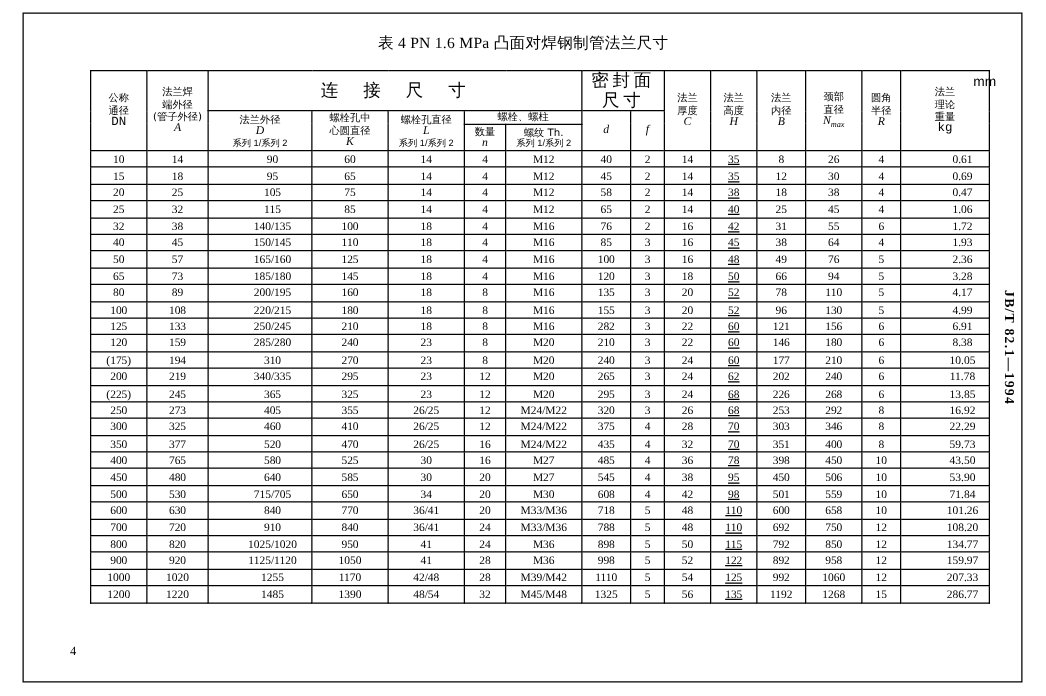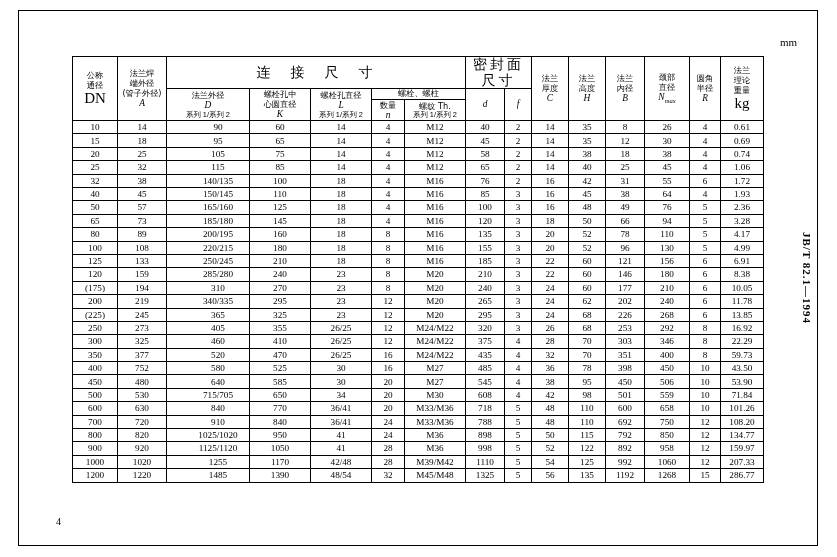--- a/index.html
+++ b/index.html
@@ -38,23 +38,23 @@
     top: 26px;
     width: 837px;
     text-align: center;
     font-size: 12.5px;
     font-family: "Liberation Serif", serif;
     letter-spacing: 0.2px;
   }
   .unit {
     position: absolute;
     right: 40px;
-    top: 36px;
+    top: 60px;
     font-size: 11px;
-    font-family: Liberation Serif, serif;
+    font-family: Liberation Sans, sans-serif;
   }
   .side-code {
     position: absolute;
     right: 24px;
     top: 232px;
     font-size: 11px;
     font-family: "Liberation Serif", serif;
     writing-mode: vertical-rl;
     text-orientation: mixed;
     letter-spacing: 1px;
@@ -90,23 +90,23 @@
     font-family: "DejaVu Sans", sans-serif;
     font-size: 8.2px;
     line-height: 1.22;
   }
   .hdr-sym {
     font-family: "Liberation Serif", serif;
     font-style: italic;
     font-size: 9.4px;
   }
   .hdr-sym-up {
-    font-family: Liberation Serif, serif;
+    font-family: Liberation Mono, monospace;
     font-style: normal;
-    font-size: 15px;
+    font-size: 10px;
   }
   .hdr-small {
     font-family: Liberation Sans, sans-serif;
     font-size: 7.4px;
   }
   .grp {
     font-family: Liberation Sans, sans-serif;
     font-size: 14px;
     letter-spacing: 3px;
   }
@@ -119,33 +119,34 @@
   tbody td.c-dn { width: 44px; }
   tbody td.c-a  { width: 48px; }
   tbody td.c-d  { width: 62px; padding-left: 20px; }
   tbody td.c-k  { width: 60px; }
   tbody td.c-l  { width: 60px; }
   tbody td.c-n  { width: 32px; }
   tbody td.c-th { width: 60px; margin-left: 20px; }
   tbody td.c-d2 { width: 38px; }
   tbody td.c-f  { width: 26px; }
   tbody td.c-c  { width: 36px; }
-  tbody td.c-h  { width: 36px; }
+  tbody td.c-h  { width: 36px; text-decoration: underline; }
   tbody td.c-b  { width: 38px; }
   tbody td.c-nm { width: 44px; }
   tbody td.c-r  { width: 30px; }
-  tbody td.c-kg { width: 42px; }
+  tbody td.c-kg { width: 42px; padding-left: 28px; }
   .sub { font-size: 6.6px; vertical-align: sub; }
 </style>
 </head>
 <body>
 
 <div class="page">
   <div class="page-frame"></div>
 
+  <div class="title">表 4  PN 1.6 MPa 凸面对焊钢制管法兰尺寸</div>
   <div class="unit">mm</div>
   <div class="side-code">JB/T 82.1—1994</div>
   <div class="page-number">4</div>
 
   <table class="flange">
     <thead>
       <tr>
         <th rowspan="3">
           <div class="hdr-cn">公称<br>通径</div>
           <div class="hdr-sym-up">DN</div>
@@ -254,21 +255,21 @@
           <td class="c-l">14</td>
           <td class="c-n">4</td>
           <td class="c-th">M12</td>
           <td class="c-d2">58</td>
           <td class="c-f">2</td>
           <td class="c-c">14</td>
           <td class="c-h">38</td>
           <td class="c-b">18</td>
           <td class="c-nm">38</td>
           <td class="c-r">4</td>
-          <td class="c-kg">0.74</td>
+          <td class="c-kg">0.47</td>
         </tr>
         <tr>
           <td class="c-dn">25</td>
           <td class="c-a">32</td>
           <td class="c-d">115</td>
           <td class="c-k">85</td>
           <td class="c-l">14</td>
           <td class="c-n">4</td>
           <td class="c-th">M12</td>
           <td class="c-d2">65</td>
@@ -383,21 +384,21 @@
           <td class="c-kg">4.99</td>
         </tr>
         <tr>
           <td class="c-dn">125</td>
           <td class="c-a">133</td>
           <td class="c-d">250/245</td>
           <td class="c-k">210</td>
           <td class="c-l">18</td>
           <td class="c-n">8</td>
           <td class="c-th">M16</td>
-          <td class="c-d2">185</td>
+          <td class="c-d2">282</td>
           <td class="c-f">3</td>
           <td class="c-c">22</td>
           <td class="c-h">60</td>
           <td class="c-b">121</td>
           <td class="c-nm">156</td>
           <td class="c-r">6</td>
           <td class="c-kg">6.91</td>
         </tr>
         <tr>
           <td class="c-dn">120</td>
@@ -513,21 +514,21 @@
           <td class="c-f">4</td>
           <td class="c-c">32</td>
           <td class="c-h">70</td>
           <td class="c-b">351</td>
           <td class="c-nm">400</td>
           <td class="c-r">8</td>
           <td class="c-kg">59.73</td>
         </tr>
         <tr>
           <td class="c-dn">400</td>
-          <td class="c-a">752</td>
+          <td class="c-a">765</td>
           <td class="c-d">580</td>
           <td class="c-k">525</td>
           <td class="c-l">30</td>
           <td class="c-n">16</td>
           <td class="c-th">M27</td>
           <td class="c-d2">485</td>
           <td class="c-f">4</td>
           <td class="c-c">36</td>
           <td class="c-h">78</td>
           <td class="c-b">398</td>

